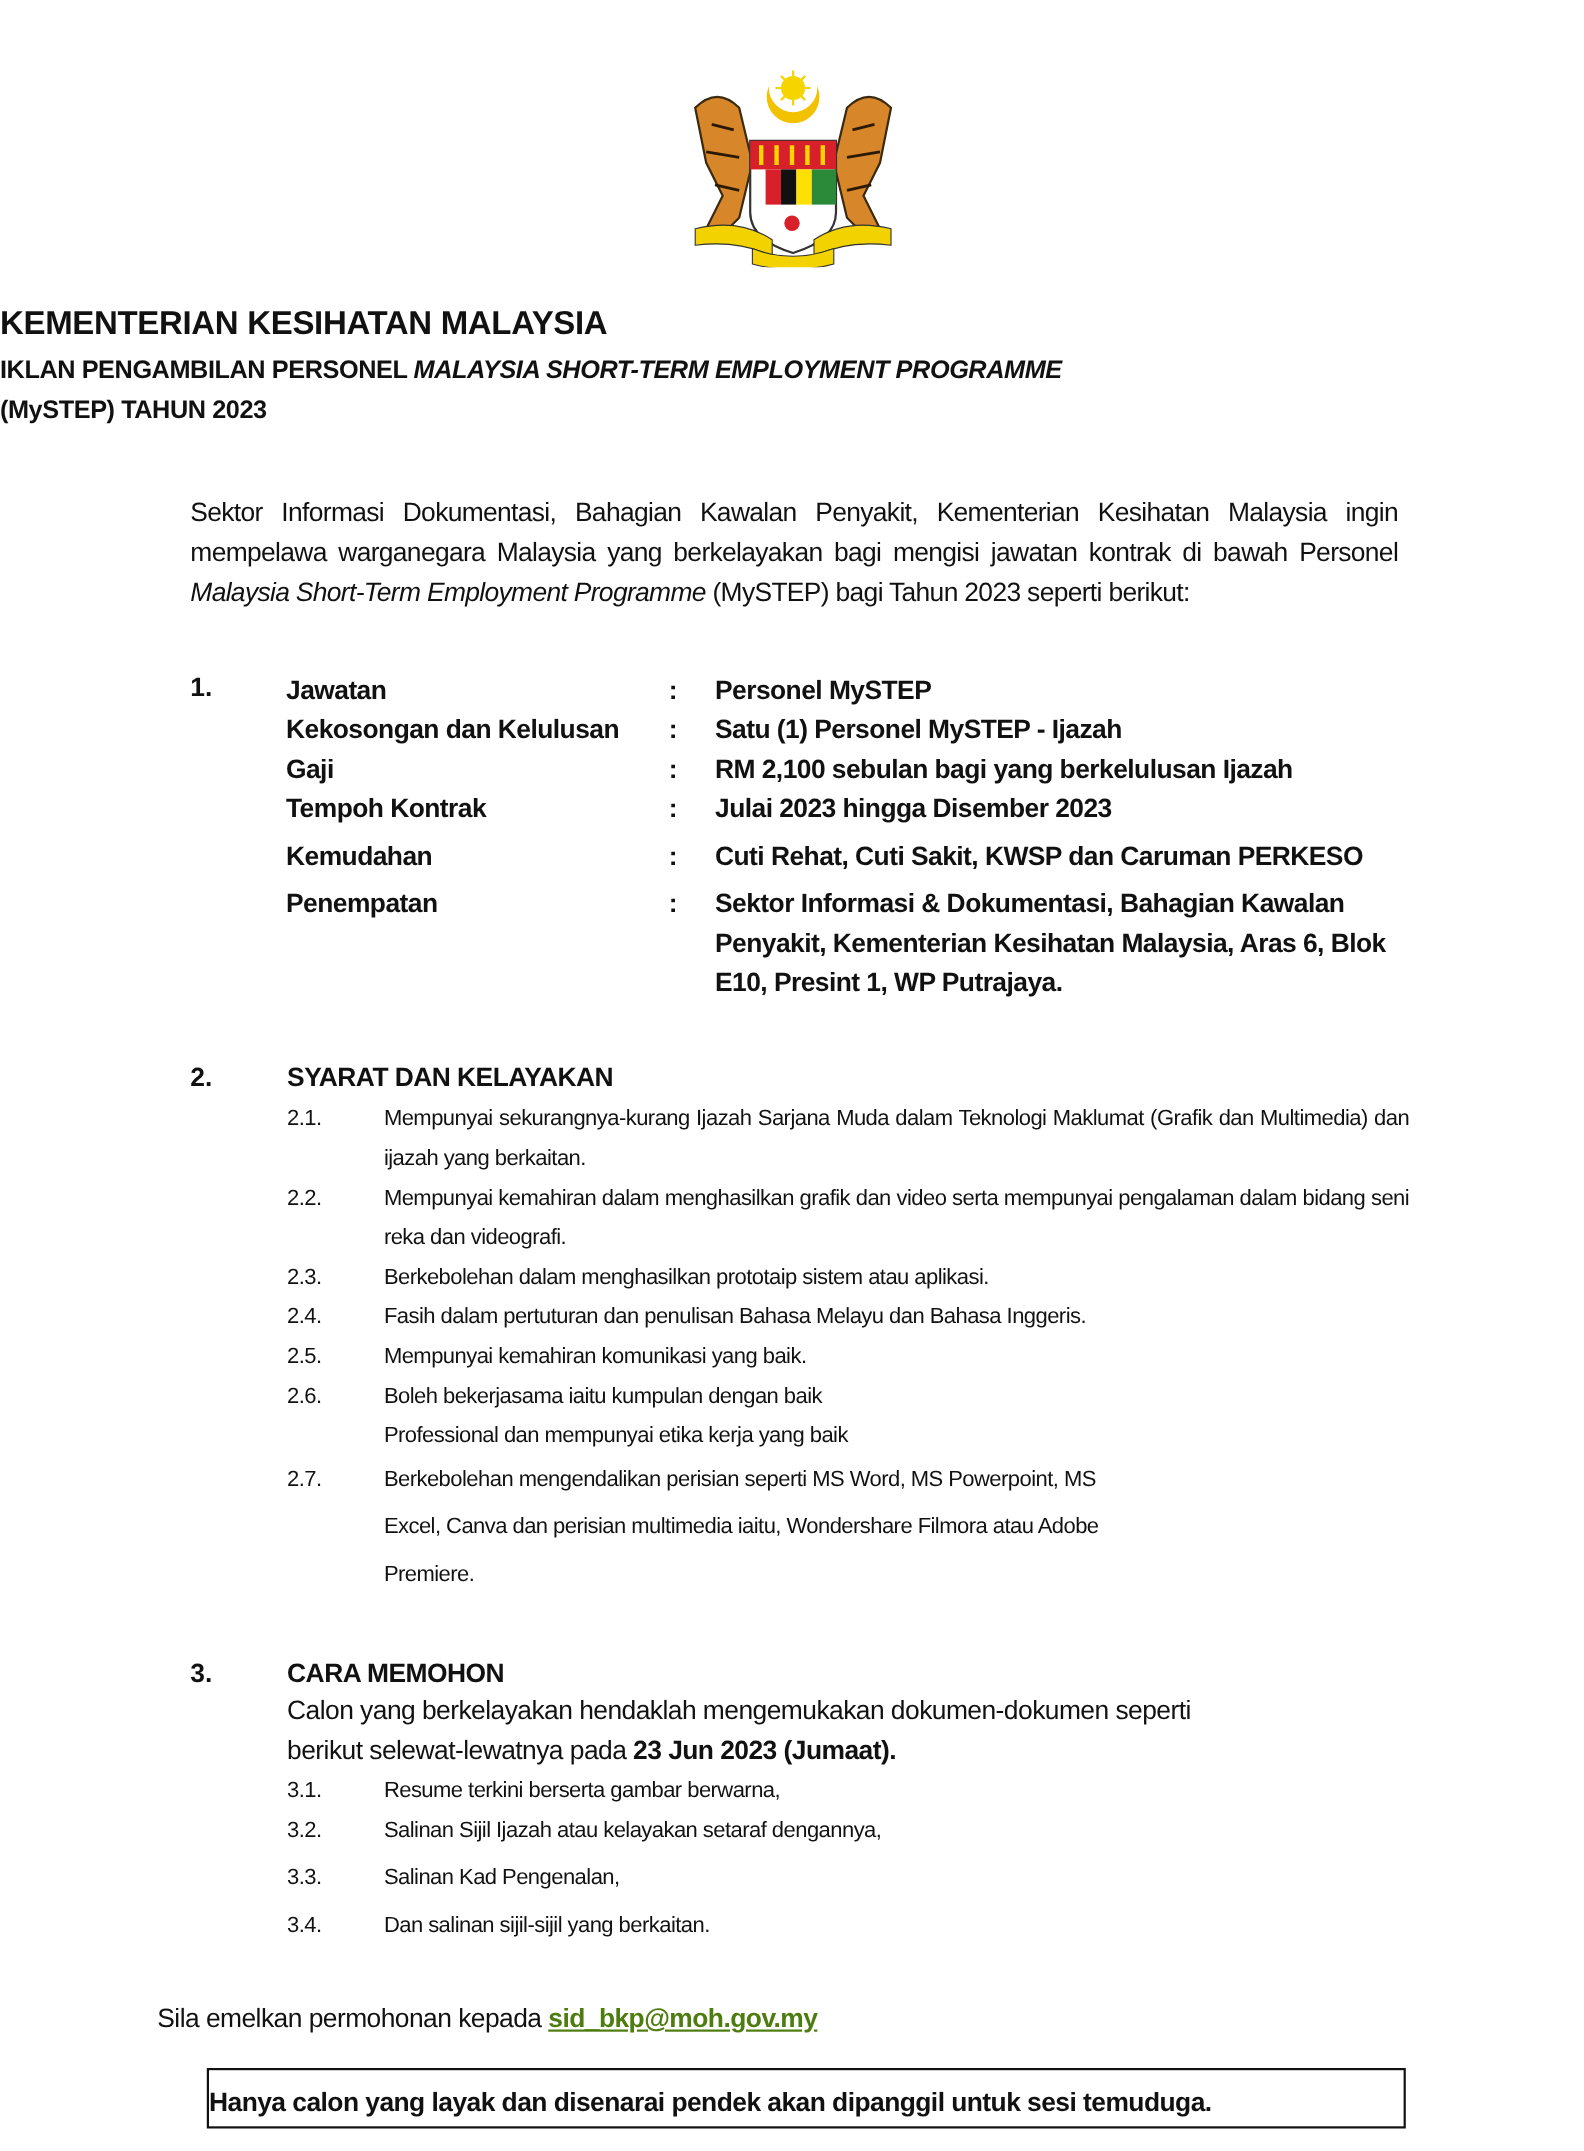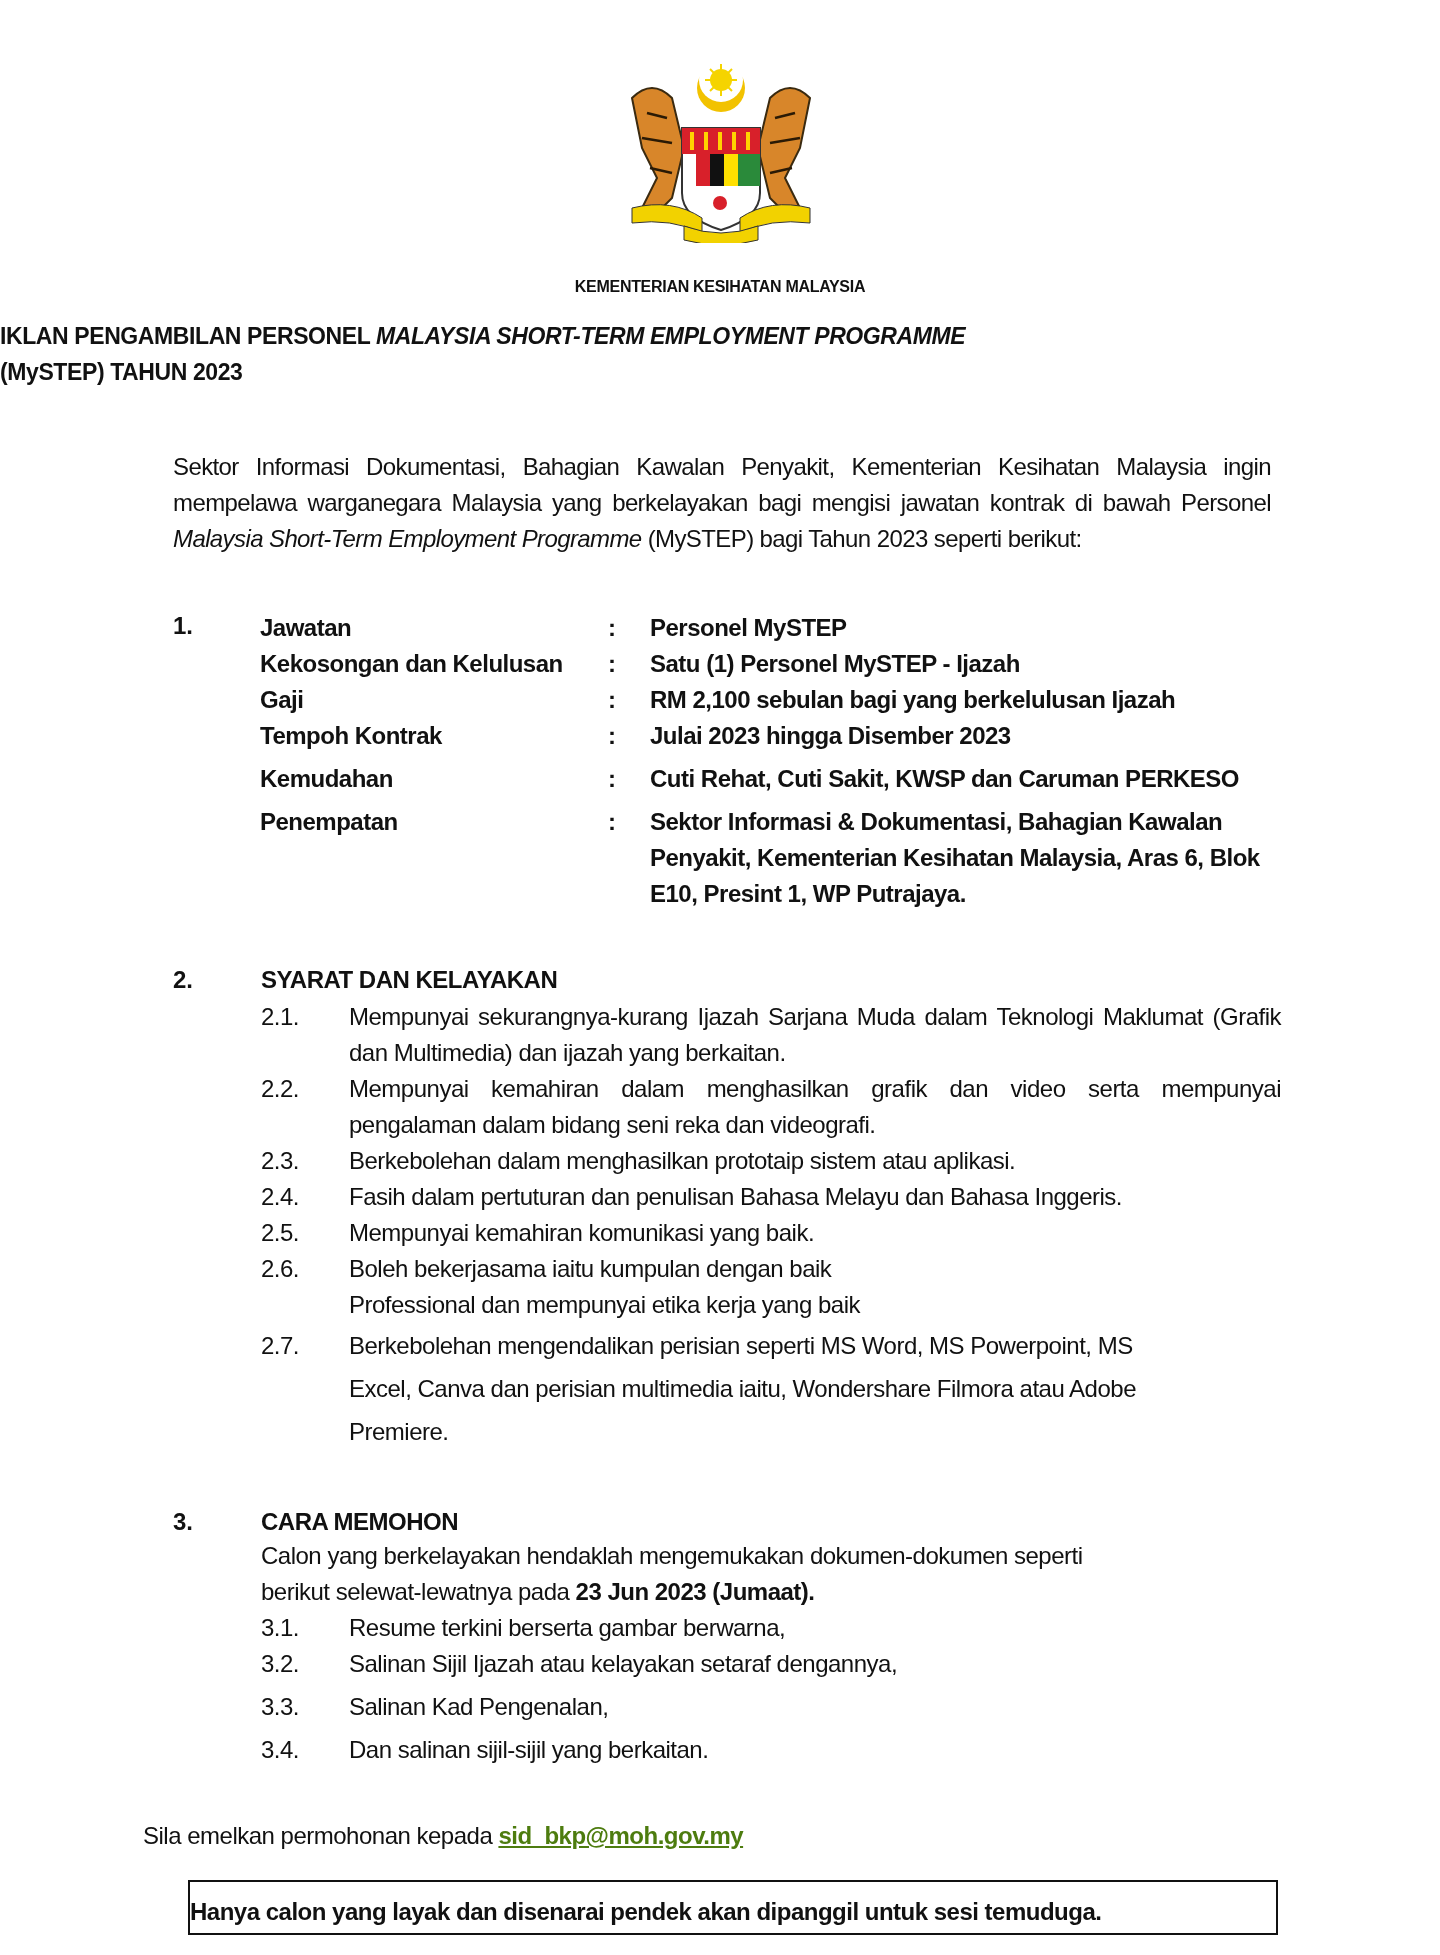--- a/index.html
+++ b/index.html
@@ -3,32 +3,32 @@
   <meta charset="utf-8">
   <style>
     html, body { margin: 0; padding: 0; background: #ffffff; }
     body {
       width: 1440px; height: 1955px; position: relative; overflow: hidden;
       font-family: "Liberation Sans", "DejaVu Sans", sans-serif;
       color: #111111;
     }
     .abs { position: absolute; }
     .crest { left: 612px; top: 58px; width: 218px; height: 185px; }
-    .t1 { left: 0; width: 1440px; top: 278px; text-align: center; font-size: 16px; font-weight: bold; letter-spacing: -0.3px; }
+    .t1 { left: 0; width: 1440px; top: 278px; font-size: 30px; font-weight: bold; letter-spacing: -0.3px; }
     .t2 { left: 0; width: 1440px; top: 318px; font-size: 23px; font-weight: bold; letter-spacing: -0.4px; line-height: 36px; }
     .t2 i { font-style: italic; }
     .intro { left: 173px; width: 1098px; top: 449px; font-size: 24px; line-height: 36px; text-align: justify; letter-spacing: -0.6px; }
     .intro i { font-style: italic; }
     .sec-num { left: 173px; font-size: 24px; font-weight: bold; }
     .row { left: 173px; width: 1120px; font-size: 24px; font-weight: bold; letter-spacing: -0.5px; height: 36px; line-height: 36px; }
     .row .k { position: absolute; left: 87px; }
     .row .c { position: absolute; left: 435px; }
     .row .v { position: absolute; left: 477px; width: 640px; }
     .head { left: 261px; font-size: 24px; font-weight: bold; letter-spacing: -0.5px; }
-    .item { left: 261px; width: 1020px; font-size: 24px; line-height: 36px; letter-spacing: -0.5px; text-decoration: underline; }
+    .item { left: 261px; width: 1020px; font-size: 20px; line-height: 36px; letter-spacing: -0.5px; text-decoration: underline; }
     .item .n { position: absolute; left: 0; }
     .item .tx { position: absolute; left: 88px; width: 932px; text-align: justify; }
     .p3 { left: 261px; width: 1000px; font-size: 24px; line-height: 36px; letter-spacing: -0.5px; }
     .p3 b { font-weight: bold; }
     .email-line { left: 143px; top: 1822px; font-size: 24px; letter-spacing: -0.5px; }
     .email-line a { color: #4d7c0f; font-weight: bold; text-decoration: underline; }
     .notice { left: 188px; top: 1880px; width: 1090px; height: 55px; border: 2.5px solid #111; box-sizing: border-box; }
     .notice span { position: absolute; left: 0; right: 0; top: 16px; text-align: left; font-size: 24px; font-weight: bold; letter-spacing: -0.5px; }
   </style>
 </head>

